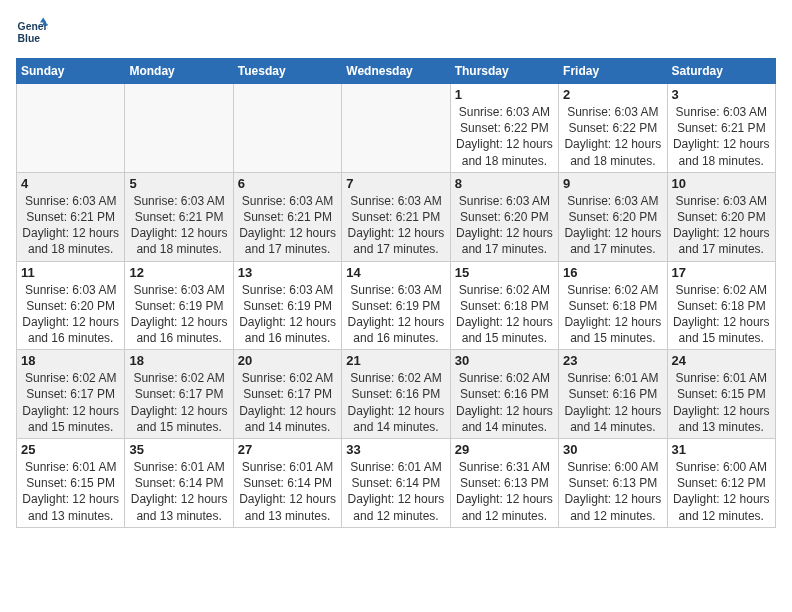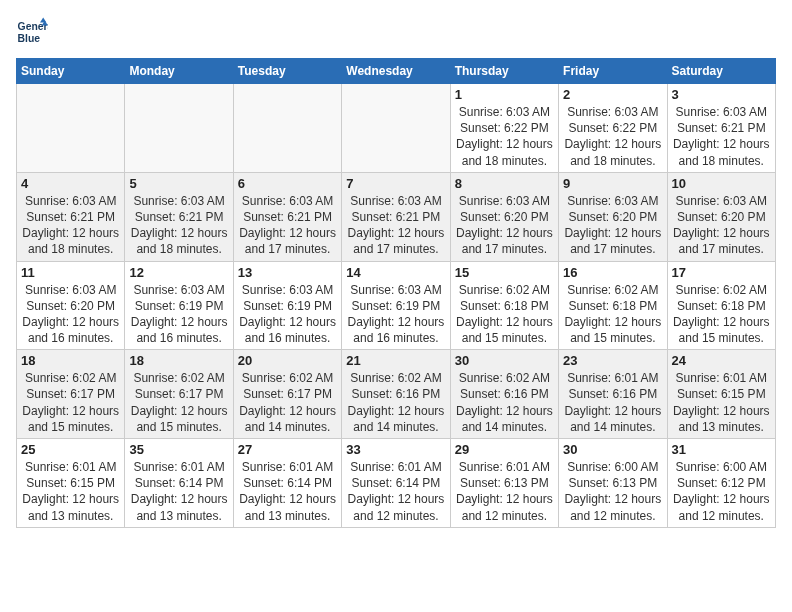--- a/index.html
+++ b/index.html
@@ -319,21 +319,21 @@
           </td>
           <td>
             <div class="day-num">33</div>
             <div class="day-info">Sunrise: 6:01 AM
 Sunset: 6:14 PM
 Daylight: 12 hours
 and 12 minutes.</div>
           </td>
           <td>
             <div class="day-num">29</div>
-            <div class="day-info">Sunrise: 6:01 AM
+            <div class="day-info">Sunrise: 6:31 AM
 Sunset: 6:13 PM
 Daylight: 12 hours
 and 12 minutes.</div>
           </td>
           <td>
             <div class="day-num">30</div>
             <div class="day-info">Sunrise: 6:00 AM
 Sunset: 6:13 PM
 Daylight: 12 hours
 and 12 minutes.</div>

